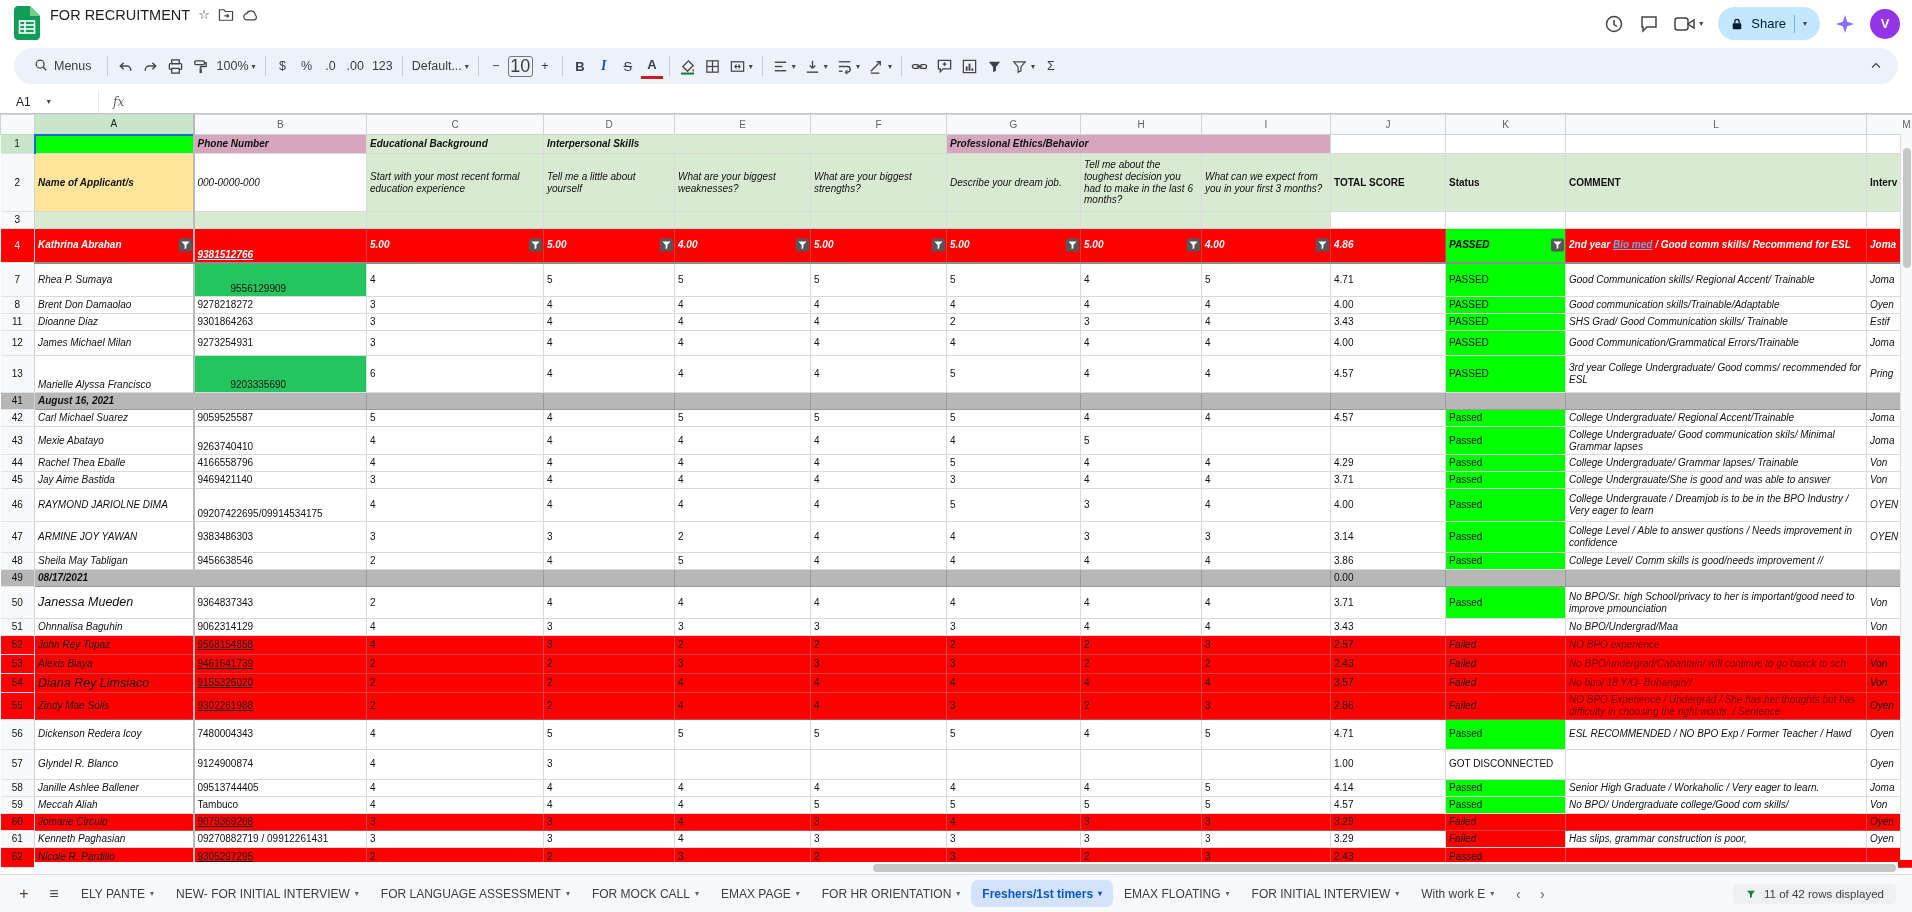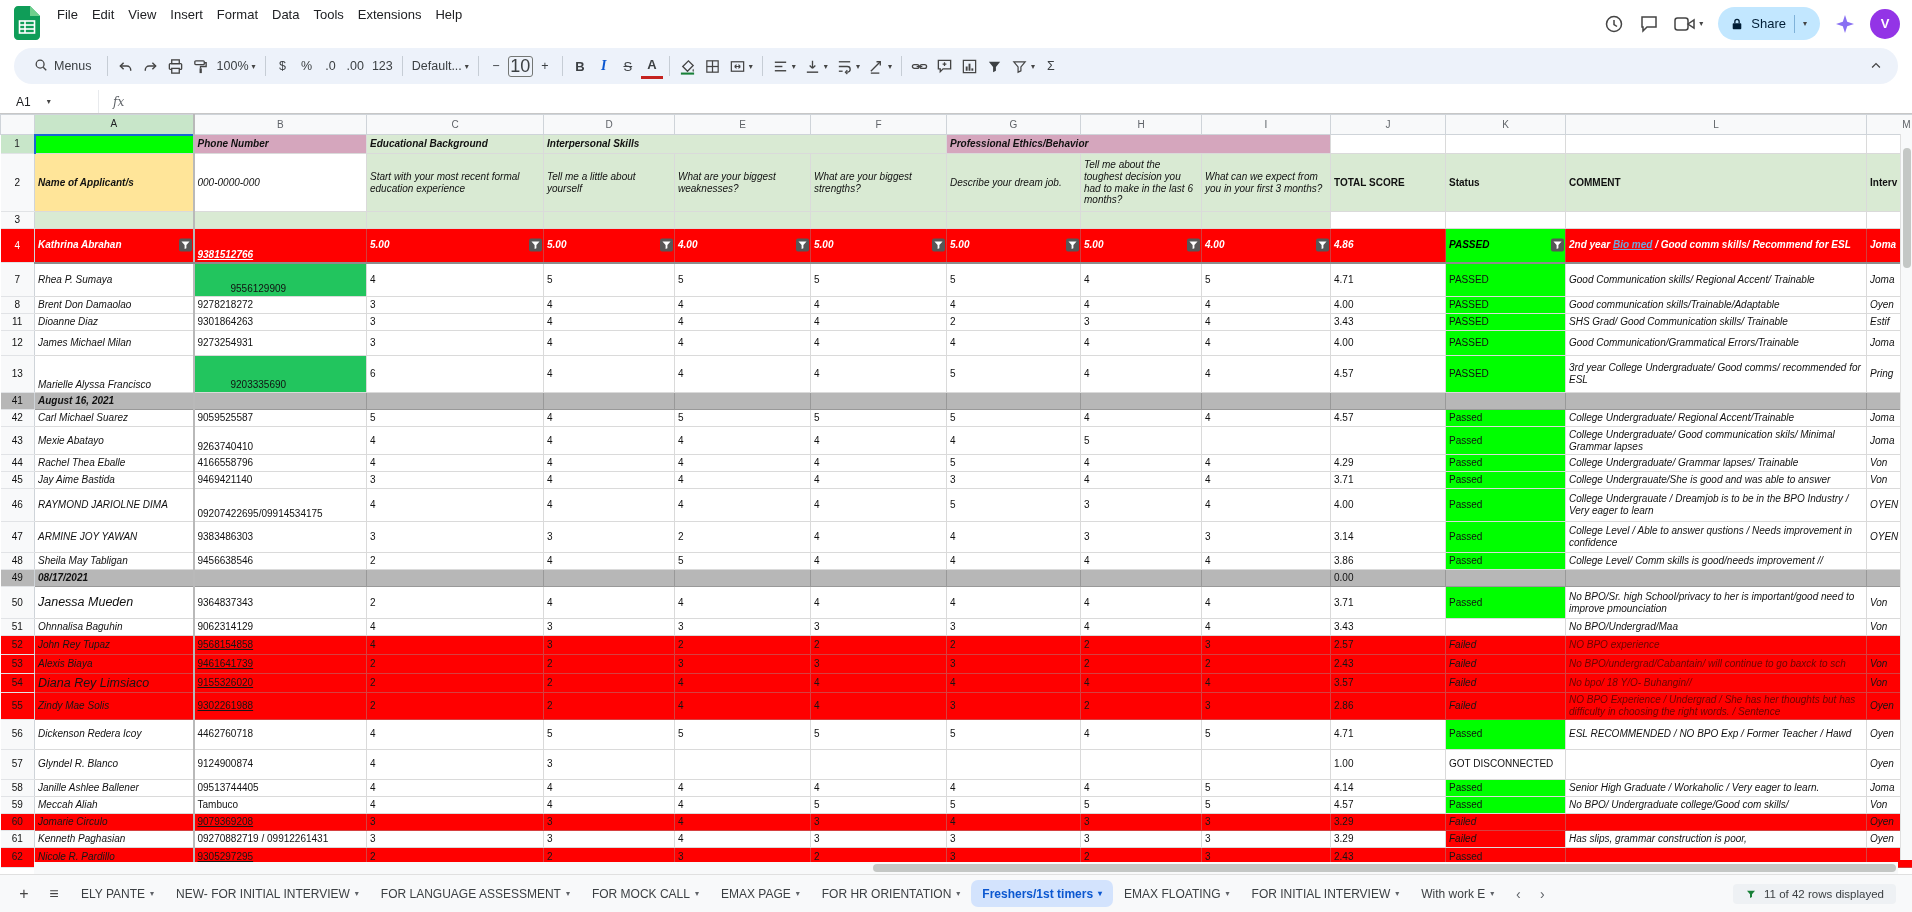--- a/index.html
+++ b/index.html
@@ -117,31 +117,35 @@
       <svg width="26" height="34" viewBox="0 0 26 34">
         <path d="M16 0H4C1.8 0 0 1.8 0 4v26c0 2.2 1.8 4 4 4h18c2.2 0 4-1.8 4-4V10L16 0z" fill="#0f9d58"></path>
         <path d="M16 0l10 10H16V0z" fill="#6fcf8c"></path>
         <rect x="5.5" y="15" width="15" height="12" fill="none" stroke="#fff" stroke-width="1.6"></rect>
         <line x1="5.5" y1="19" x2="20.5" y2="19" stroke="#fff" stroke-width="1.6"></line>
         <line x1="5.5" y1="23" x2="20.5" y2="23" stroke="#fff" stroke-width="1.6"></line>
         <line x1="11" y1="15" x2="11" y2="27" stroke="#fff" stroke-width="1.6"></line>
       </svg>
     </div>
     <div class="tblock">
-      <nav class="menubar" id="menubar">
-          <span>File</span>
-          <span>Edit</span>
-          <span>View</span>
-          <span>Insert</span>
-          <span>Format</span>
-          <span>Data</span>
-          <span>Tools</span>
-          <span>Extensions</span>
-          <span>Help</span>
-        </nav>
+      <div class="trow">
+        <span class="doc-title">FOR RECRUITMENT</span>
+        <span class="ticon">☆</span>
+        <span class="ticon">
+          <svg width="16" height="14" viewBox="0 0 18 16">
+              <path d="M1.5 2h5l2 2h8v10h-15z" fill="none" stroke="#444" stroke-width="1.4"></path>
+              <path d="M7 9h5M10 7l2 2-2 2" stroke="#444" fill="none" stroke-width="1.3"></path>
+            </svg>
+        </span>
+        <span class="ticon">
+          <svg width="18" height="14" viewBox="0 0 20 16">
+              <path d="M5.5 13.5a3.5 3.5 0 0 1-.4-7A5 5 0 0 1 14.8 8a3 3 0 0 1-.8 5.5z" fill="none" stroke="#444" stroke-width="1.4"></path>
+            </svg>
+        </span>
+      </div>
     </div>
     <div class="tright">
       <span class="icbtn">
         <svg width="20" height="20" viewBox="0 0 20 20">
             <circle cx="10" cy="10" r="7.5" fill="none" stroke="#444" stroke-width="1.5"></circle>
             <path d="M10 6v4.5l3 2" fill="none" stroke="#444" stroke-width="1.5"></path>
           </svg>
       </span>
       <span class="icbtn">
         <svg width="20" height="20" viewBox="0 0 20 20">
@@ -794,21 +798,21 @@
             <td class="c num">2</td>
             <td class="c num">3</td>
             <td class="c num tot">2.86</td>
             <td class="c ck st-red">Failed</td>
             <td class="c cm">NO BPO Experience / Undergrad / She has her thoughts but has difficulty in choosing the right words. / Sentence</td>
             <td class="c iv">Oyen</td>
           </tr>
           <tr class="rt-data" style="height: 30px;">
             <td class="rn">56</td>
             <td class="c nm">Dickenson Redera Icoy</td>
-            <td class="c ph">4462760718</td>
+            <td class="c ph">7480004343</td>
             <td class="c num">4</td>
             <td class="c num">5</td>
             <td class="c num">5</td>
             <td class="c num">5</td>
             <td class="c num">5</td>
             <td class="c num">4</td>
             <td class="c num">5</td>
             <td class="c num tot">4.71</td>
             <td class="c ck st-green">Passed</td>
             <td class="c cm">ESL RECOMMENDED / NO BPO Exp / Former Teacher / Hawd</td>

